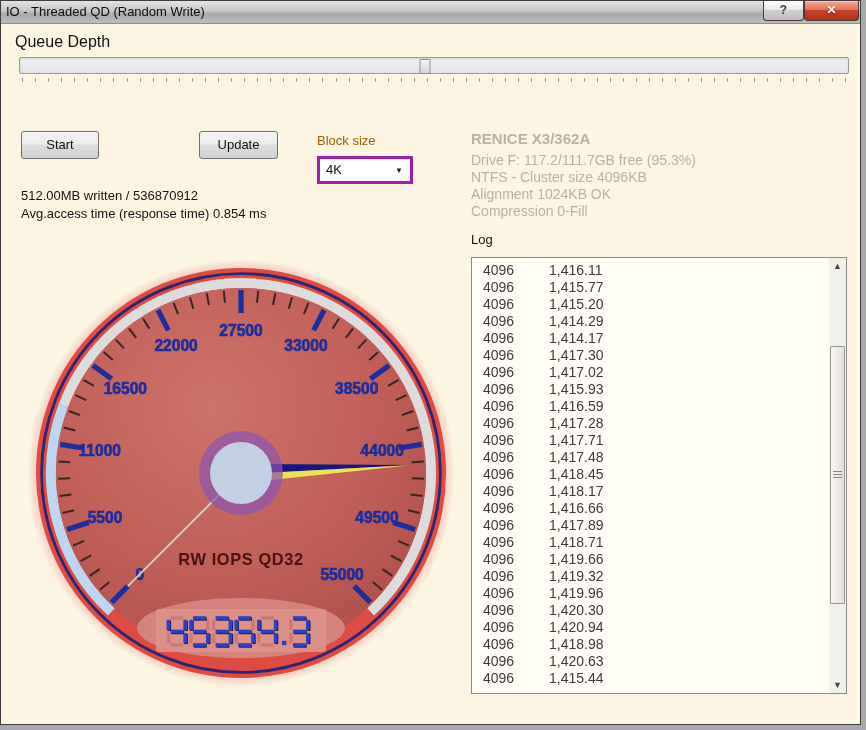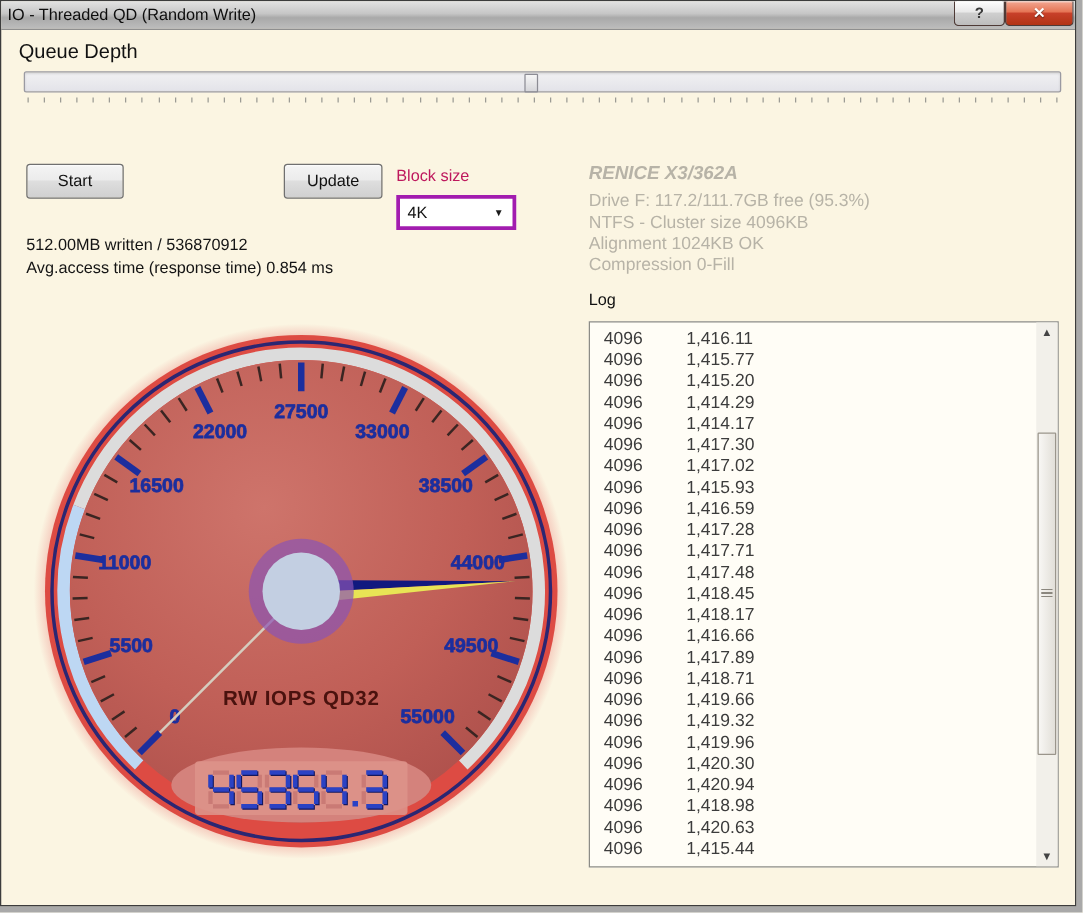--- a/index.html
+++ b/index.html
@@ -35,30 +35,30 @@
   .slider-ticks i{width:1px;height:4px;background:#9b9b94;}
   
   .btn{position:absolute;font-size:13px;color:#111;text-align:center;
     border:1px solid #707070;border-radius:3px;
     background:linear-gradient(#f4f4f4,#ececec 45%,#dedede 50%,#d0d0d0);
     box-shadow:inset 0 1px 0 #fbfbfb;}
   .btn-start{left:20px;top:130px;width:76px;height:26px;line-height:26px;}
   .btn-shot{left:104px;top:129px;width:102px;height:28px;line-height:28px;
     border-color:#2f7cb5;box-shadow:inset 0 0 0 1px #a6d0ee;}
   .btn-shot::after{content:"";position:absolute;inset:3px;border:1px dotted #555;}
-  .btn-update{left:226px;top:130px;width:77px;height:26px;line-height:26px;text-align:center;}
-  
-  .bs-label{position:absolute;left:316px;top:132px;font-size:13px;color:#be185d;}
+  .btn-update{left:198px;top:130px;width:77px;height:26px;line-height:26px;text-align:center;}
+  
+  .bs-label{position:absolute;left:316px;top:132px;font-size:13px;color:#a16207;}
   .combo{position:absolute;left:316px;top:155px;width:90px;height:22px;
     background:#fff;border:3px solid #a21caf;}
   .combo-text{position:absolute;left:6px;top:3px;font-size:13px;color:#111;}
   .combo-arrow{position:absolute;right:7px;top:7px;font-size:8px;color:#1a1a1a;}
   
   .status{position:absolute;left:20px;top:186px;font-size:13px;color:#141414;line-height:18px;}
-  .di-title{position:absolute;left:470px;top:129px;font-size:15px;font-weight:bold;color:#b7b3a7;font-style:italic;}
+  .di-title{position:absolute;left:470px;top:129px;font-size:15px;font-weight:bold;color:#b7b3a7;}
   .di-lines{position:absolute;left:470px;top:151px;font-size:14px;color:#b7b3a7;line-height:17px;}
   
   .log-label{position:absolute;left:470px;top:231px;font-size:13px;color:#111;}
   .log-list{position:absolute;left:470px;top:256px;width:374px;height:435px;
     background:#fffdf6;border:1px solid #8c8c86;}
   .log-rows{position:absolute;left:0;top:4px;right:17px;}
   .log-row{height:17px;display:flex;font-size:14px;color:#3c3c3c;}
   .log-c1{width:66px;padding-left:11px;}
   .scrollbar{position:absolute;top:0;right:0;bottom:0;width:17px;background:#f2f0ea;}
   .sb-arrow{position:absolute;left:0;width:17px;height:16px;text-align:center;

